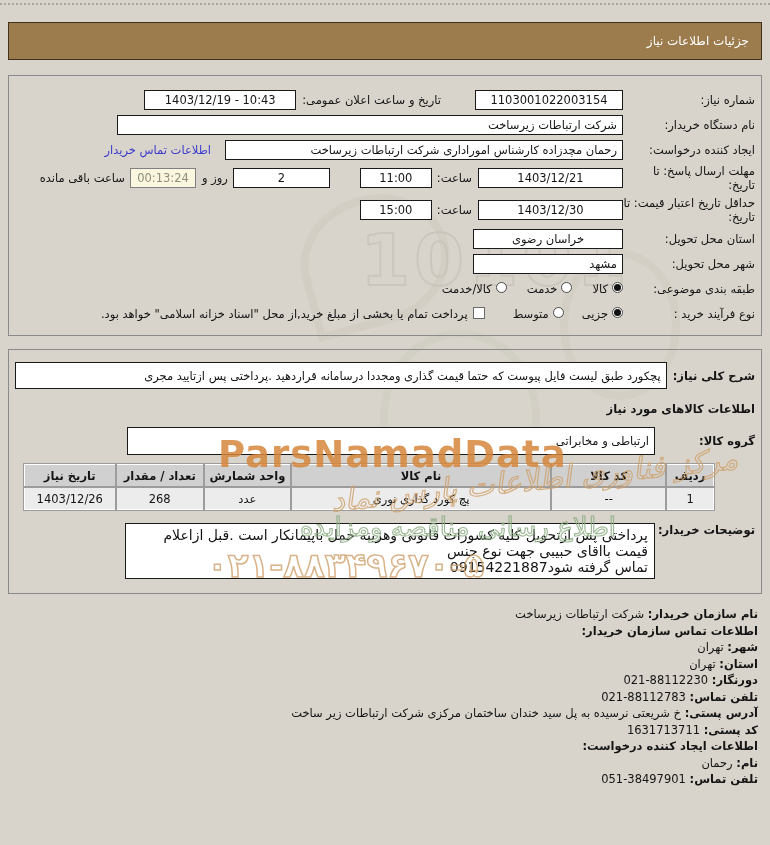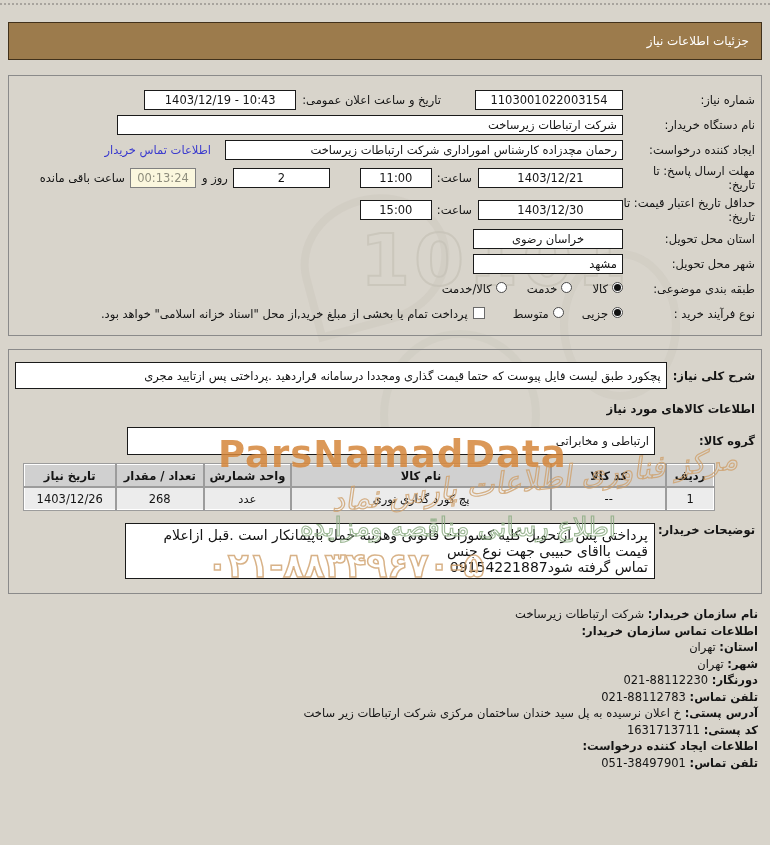--- a/index.html
+++ b/index.html
@@ -249,46 +249,50 @@
 </div>
 
 <div class="contact">
   <div class="line">
     <span class="bold">نام سازمان خریدار:</span>
     <span>شرکت ارتباطات زیرساخت</span>
   </div>
 
   <div class="line bold">اطلاعات تماس سازمان خریدار:</div>
   <div class="line">
+    <span class="bold">شهر:</span>
+    <span>تهران</span>
+  </div>
+  <div class="line">
     <span class="bold">استان:</span>
     <span>تهران</span>
   </div>
   <div class="line">
-    <span class="bold">شهر:</span>
-    <span>تهران</span>
-  </div>
-  <div class="line">
     <span class="bold">دورنگار:</span>
     <span>88112230-021</span>
   </div>
   <div class="line">
     <span class="bold">تلفن تماس:</span>
     <span>88112783-021</span>
   </div>
   <div class="line">
     <span class="bold">آدرس پستی:</span>
-    <span>خ اعلان نرسیده به پل سید خندان ساختمان مرکزی شرکت ارتباطات زیر ساخت</span>
+    <span>خ شریعتی نرسیده به پل سید خندان ساختمان مرکزی شرکت ارتباطات زیر ساخت</span>
   </div>
   <div class="line">
     <span class="bold">کد پستی:</span>
     <span>1631713711</span>
   </div>
 
   <div class="line bold">اطلاعات ایجاد کننده درخواست:</div>
 
+  <div class="line">
+    <span class="bold">نام:</span>
+    <span>رحمان</span>
+  </div>
   <div class="line">
     <span class="bold">تلفن تماس:</span>
     <span>38497901-051</span>
   </div>
 </div>
 
 <div class="wm wm-front wm-brand">ParsNamadData</div>
 <div class="wm wm-front wm-callig">مرکز فناوری اطلاعات پارس نماد</div>
 <div class="wm wm-front wm-green">اطلاع رسانی مناقصه ومزایده</div>
 <div class="wm wm-front wm-phone">۰۲۱-۸۸۳۴۹۶۷۰-۵</div>

